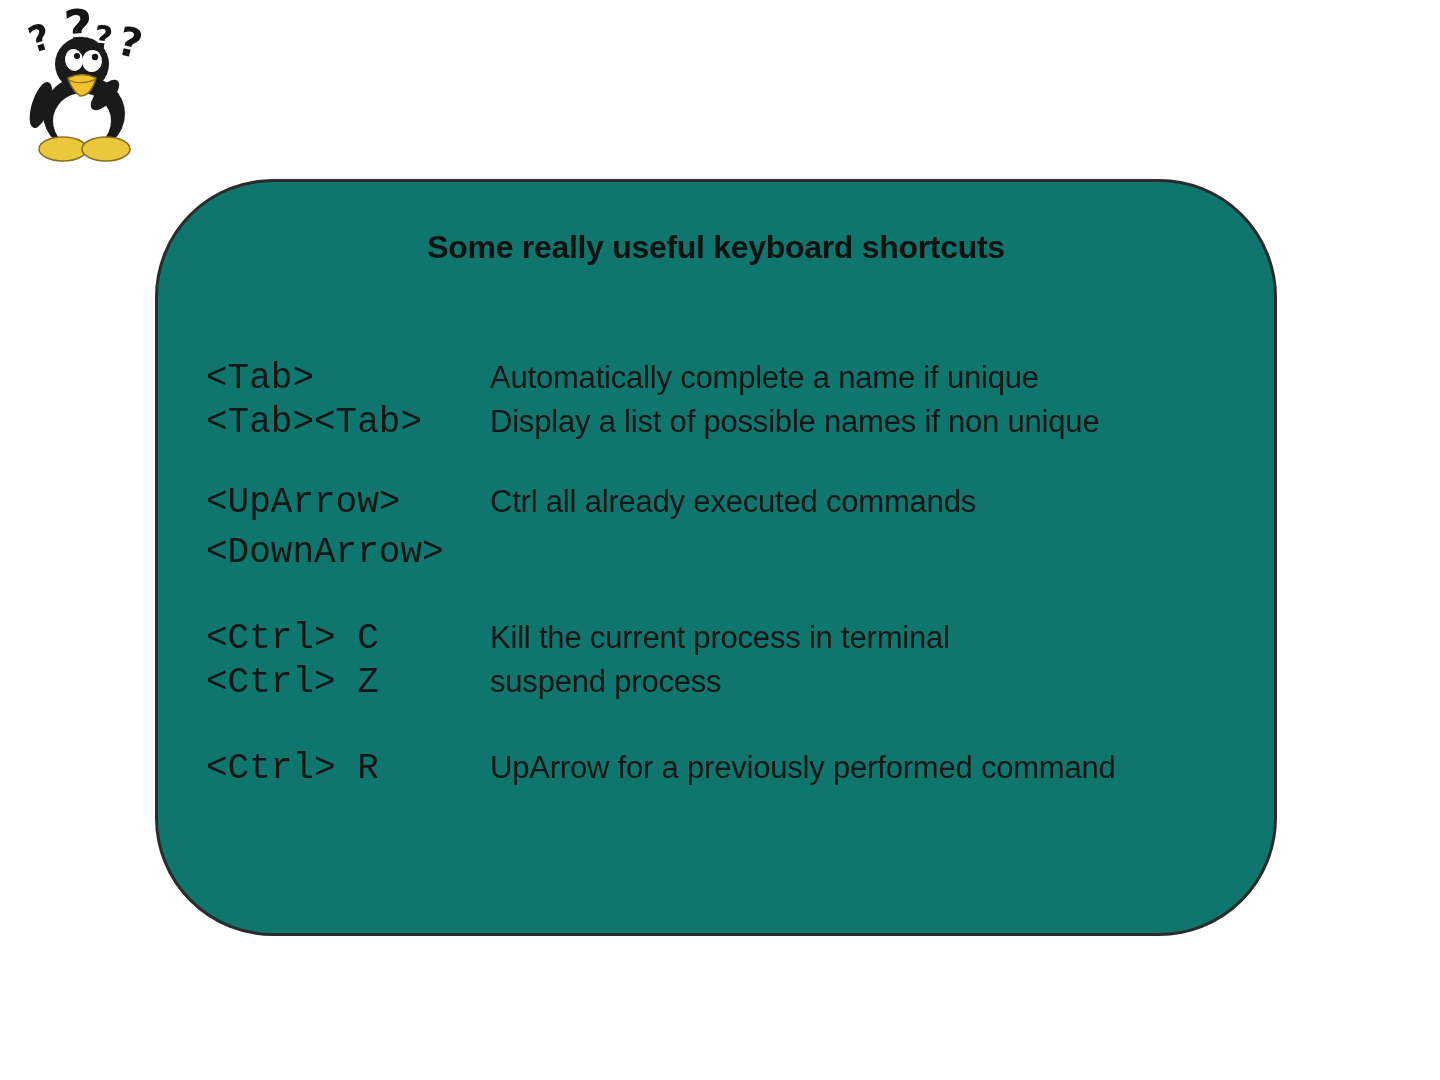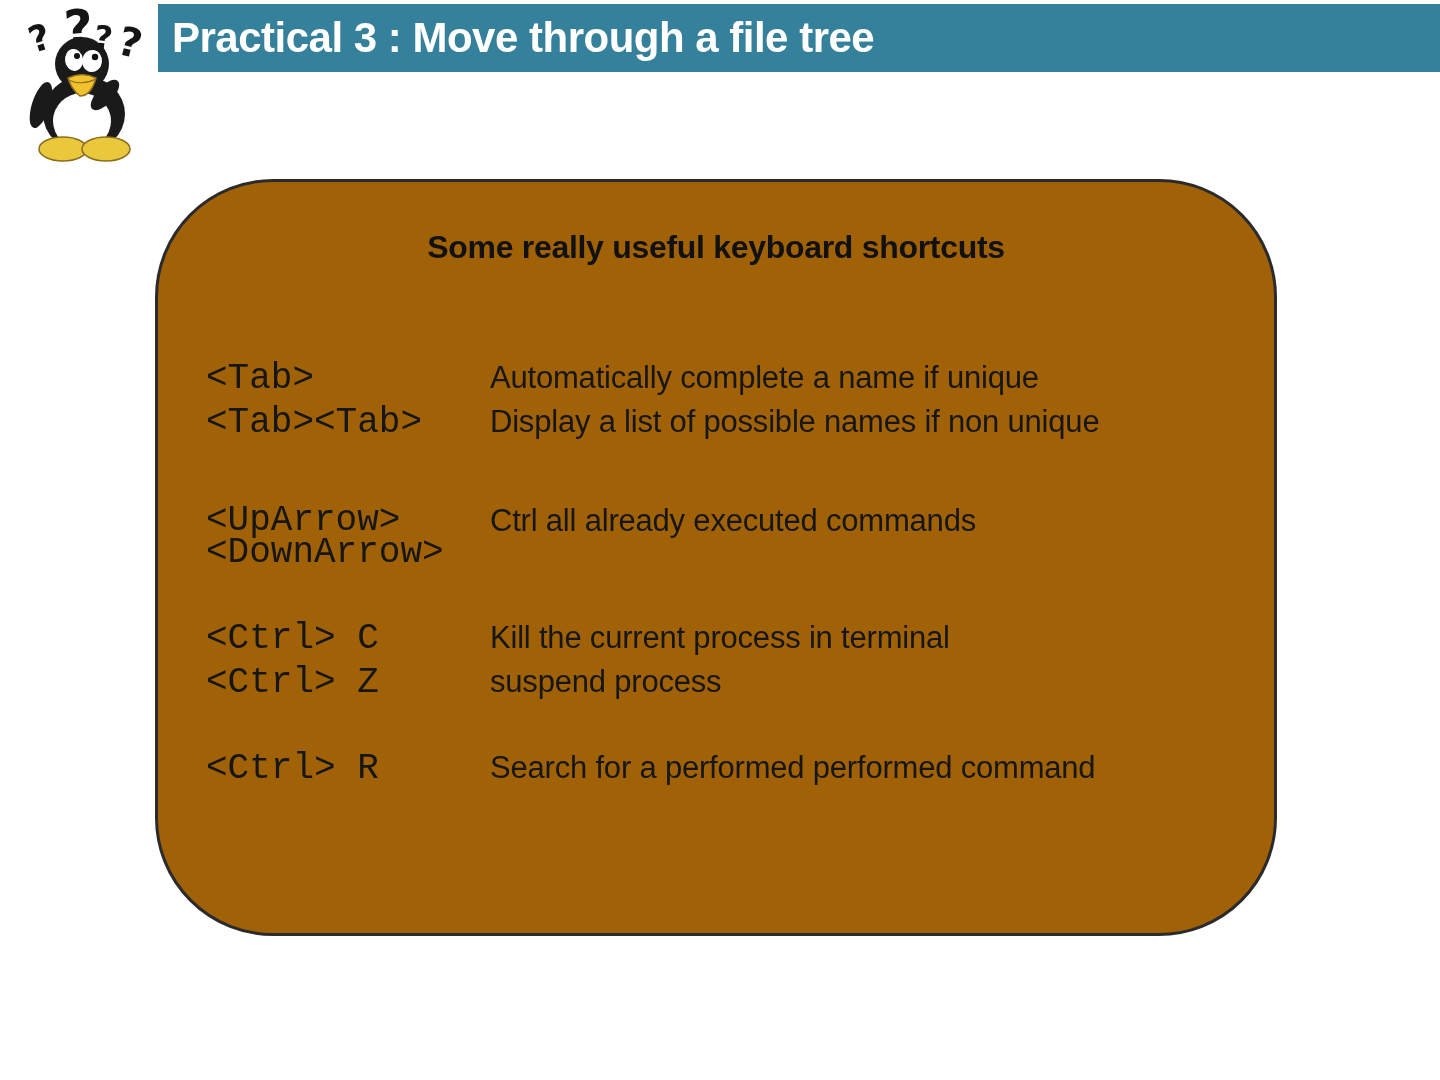--- a/index.html
+++ b/index.html
@@ -40,21 +40,21 @@
     width: 152px; height: 166px;
   }
 
   
   .card {
     position: absolute;
     left: 155px; top: 179px;
     width: 1122px; height: 757px;
     border: 3px solid #2b2b2b;
     border-radius: 118px;
-    background: #a16207;
+    background: #0f766e;
     box-sizing: border-box;
   }
   .card-title {
     position: absolute;
     left: 0; top: 47px;
     width: 100%;
     text-align: center;
     font-size: 32px;
     font-weight: bold;
     color: #111111;
@@ -74,34 +74,31 @@
     font-size: 36px;
     color: #161616;
   }
   .shortcut-desc {
     font-size: 31px;
     color: #161616;
     letter-spacing: -0.2px;
   }
   .row-1 { top: 176px; }
   .row-2 { top: 220px; }
-  .row-3 { top: 318px; align-items: center; }
+  .row-3 { top: 300px; }
   .row-4 { top: 350px; }
   .row-5 { top: 436px; }
   .row-6 { top: 480px; }
   .row-7 { top: 566px; justify-content: flex-end; }
 </style>
 </head>
 <body>
 
 <div class="slide">
 
-  <div class="header-bar">
-    <div class="header-title">Practical 3 : Move through a file tree</div>
-  </div>
 
   <div class="tux-wrap">
     <svg viewBox="0 0 152 166" width="152" height="166">
 
       <g font-family="DejaVu Sans, sans-serif" font-weight="bold" fill="#151515">
         <text x="24" y="50" font-size="36" transform="rotate(-18 30 40)">?</text>
         <text x="58" y="44" font-size="50" transform="rotate(-4 66 26)">?</text>
         <text x="88" y="46" font-size="32" transform="rotate(7 92 36)">?</text>
         <text x="112" y="54" font-size="40" transform="rotate(14 122 42)">?</text>
       </g>
@@ -153,17 +150,17 @@
     <div class="shortcut-row row-6">
       <span class="shortcut-key">&lt;Ctrl&gt; Z</span>
       <span class="shortcut-desc">suspend process</span>
     </div>
     <div class="shortcut-row row-5">
       <span class="shortcut-key">&lt;Ctrl&gt; C</span>
       <span class="shortcut-desc">Kill the current process in terminal</span>
     </div>
     <div class="shortcut-row row-7">
       <span class="shortcut-key">&lt;Ctrl&gt; R</span>
-      <span class="shortcut-desc">Search for a performed performed command</span>
+      <span class="shortcut-desc">UpArrow for a previously performed command</span>
     </div>
   </div>
 
 </div>
 
 </body></html>

